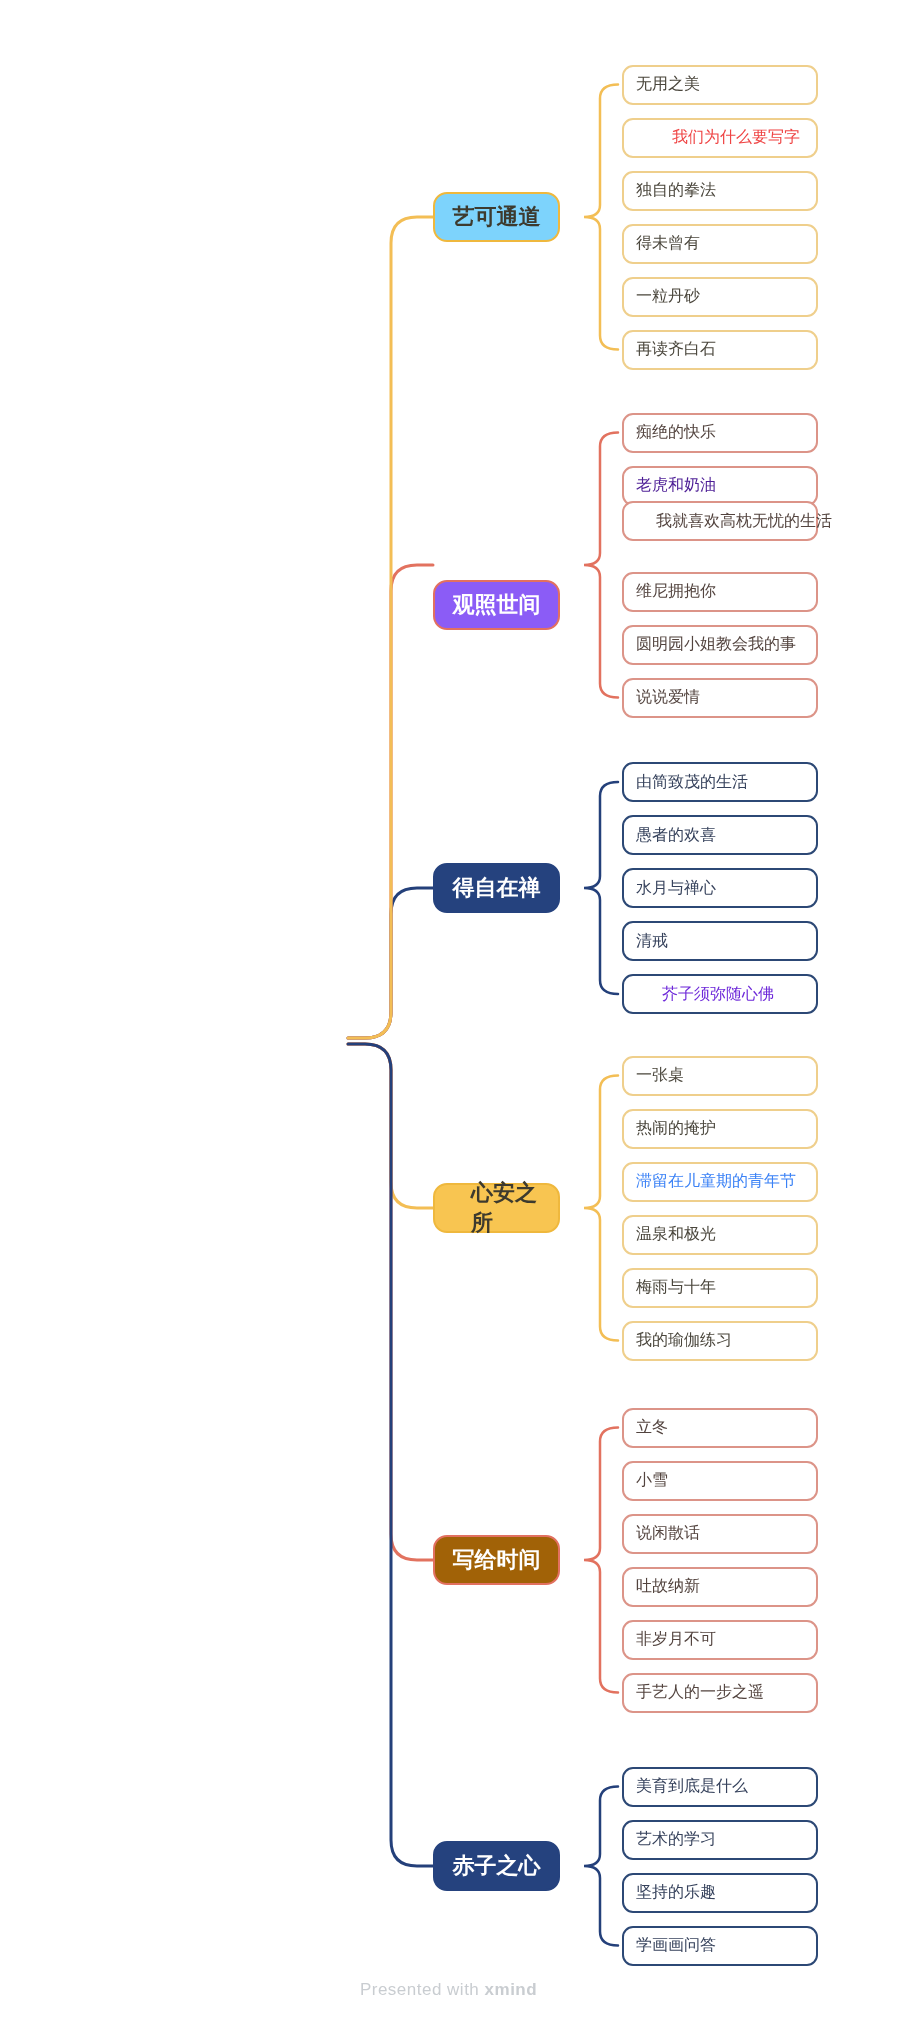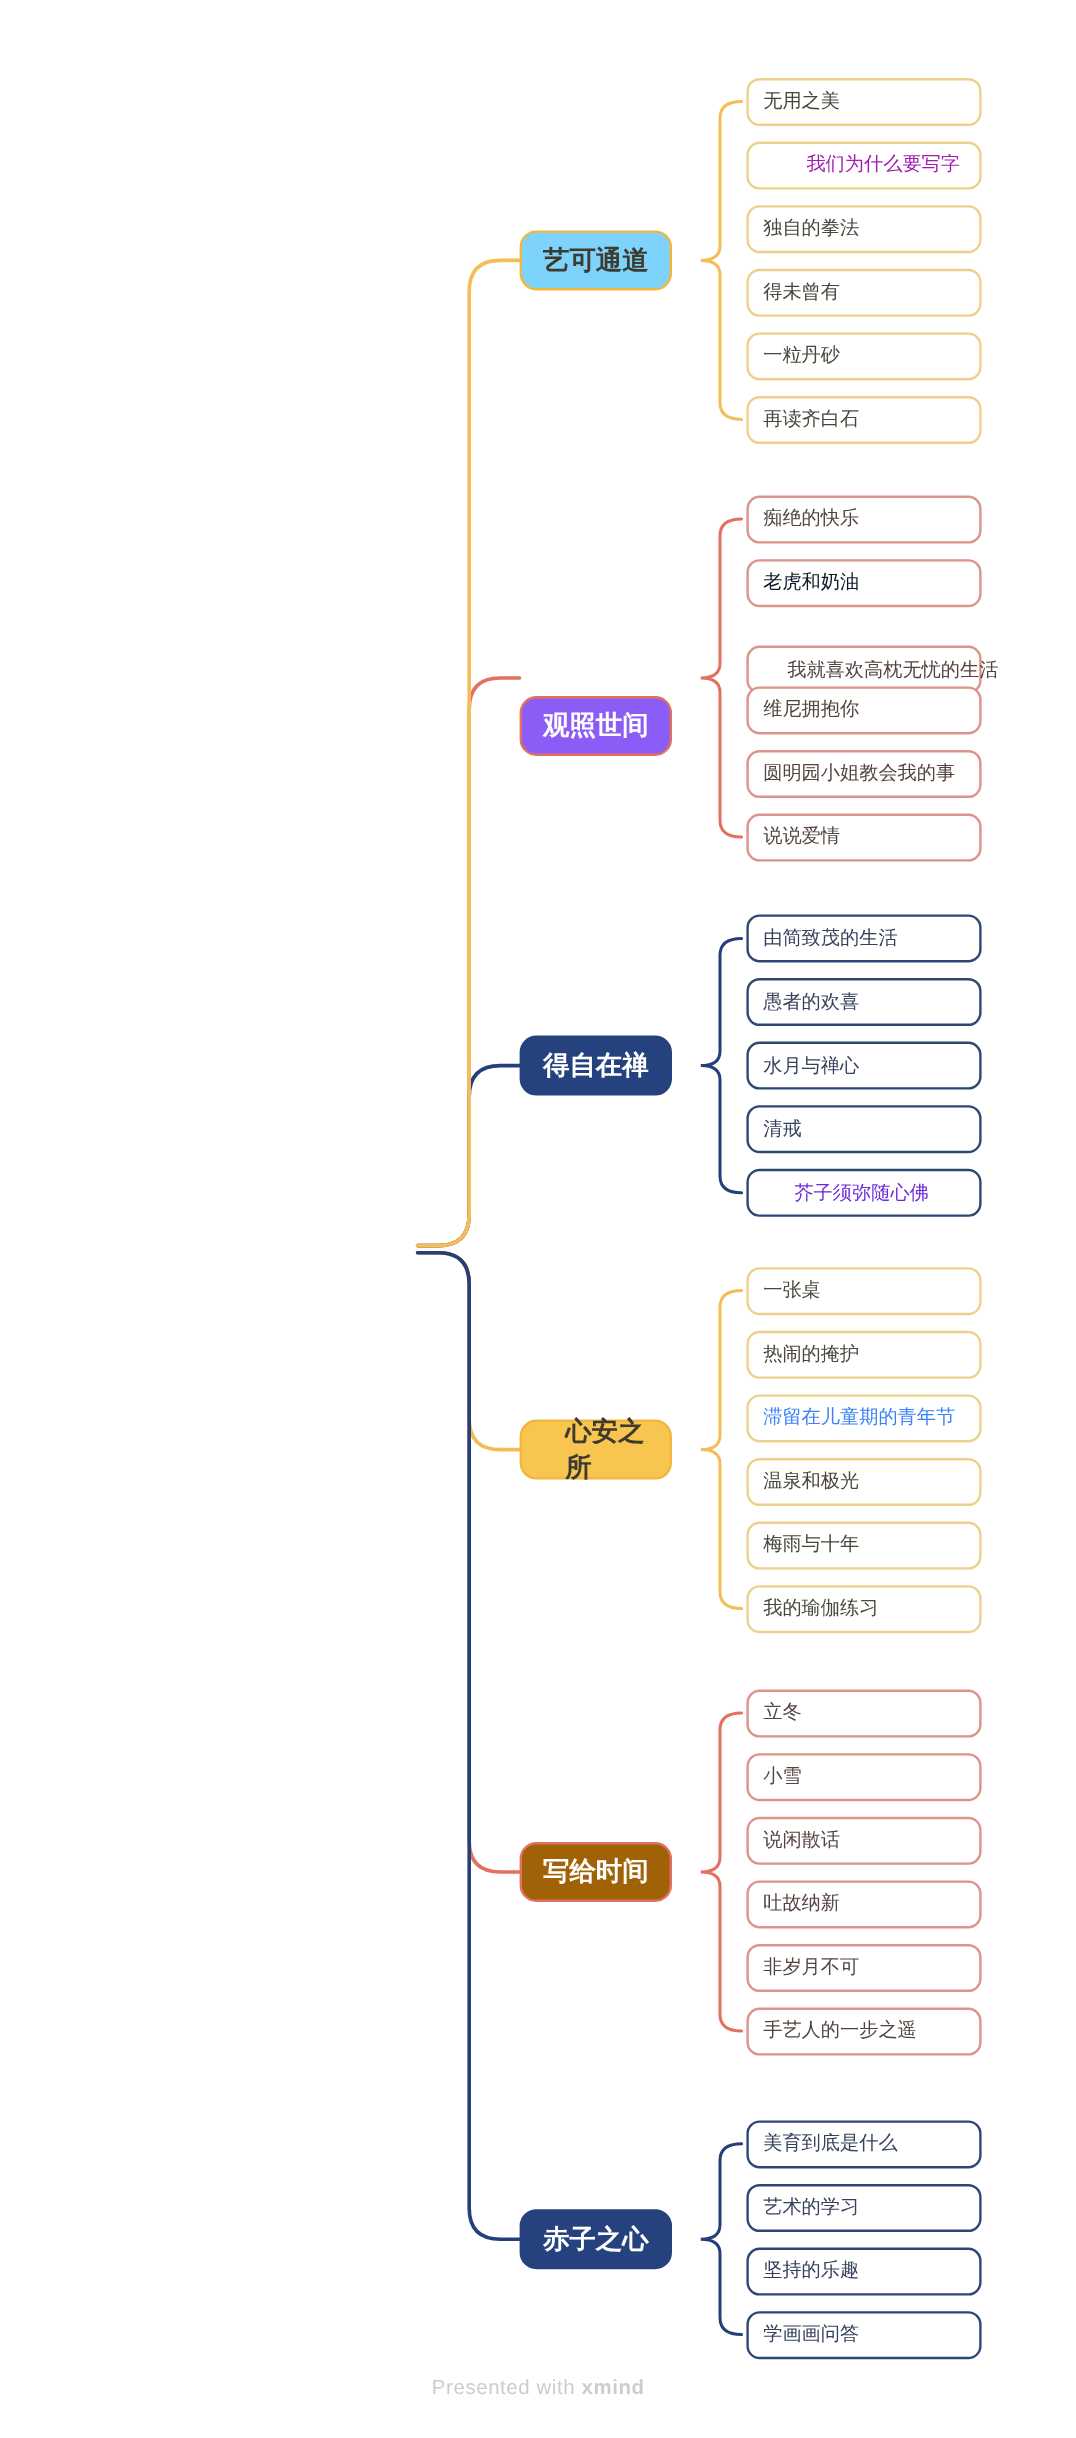--- a/index.html
+++ b/index.html
@@ -63,29 +63,29 @@
       <path d="M 348 1038 H 365 Q 391 1038 391 1012 V 914 Q 391 888 417 888 H 433" fill="none" stroke="#24407A" stroke-width="3" stroke-linecap="round"></path>
       <path d="M 348 1038 H 365 Q 391 1038 391 1012 V 591 Q 391 565 417 565 H 433" fill="none" stroke="#E2725F" stroke-width="3" stroke-linecap="round"></path>
       <path d="M 348 1038 H 365 Q 391 1038 391 1012 V 243 Q 391 217 417 217 H 433" fill="none" stroke="#F3BE55" stroke-width="3" stroke-linecap="round"></path>
       <path d="M 348 1044 H 365 Q 391 1044 391 1070 V 1182 Q 391 1208 417 1208 H 433" fill="none" stroke="#F3BE55" stroke-width="3" stroke-linecap="round"></path>
       <path d="M 348 1044 H 365 Q 391 1044 391 1070 V 1534 Q 391 1560 417 1560 H 433" fill="none" stroke="#E2725F" stroke-width="3" stroke-linecap="round"></path>
       <path d="M 348 1044 H 365 Q 391 1044 391 1070 V 1840 Q 391 1866 417 1866 H 433" fill="none" stroke="#24407A" stroke-width="3" stroke-linecap="round"></path>
     </svg>
   <div id="nodes">
       <div class="topic" style="top: 192px; background: #7dd3fc; border: 2px solid rgb(239, 184, 61); color: rgb(61, 58, 46);">艺可通道</div>
       <div class="child" style="top: 64.5px; border-color: rgb(239, 207, 140); color: rgb(74, 70, 60);">无用之美</div>
-      <div class="child" style="top: 117.5px; border-color: rgb(239, 207, 140); color: #a21caf; padding-left: 48px;">我们为什么要写字</div>
+      <div class="child" style="top: 117.5px; border-color: rgb(239, 207, 140); color: #ef4444; padding-left: 48px;">我们为什么要写字</div>
       <div class="child" style="top: 170.5px; border-color: rgb(239, 207, 140); color: rgb(74, 70, 60);">独自的拳法</div>
       <div class="child" style="top: 223.5px; border-color: rgb(239, 207, 140); color: rgb(74, 70, 60);">得未曾有</div>
       <div class="child" style="top: 276.5px; border-color: rgb(239, 207, 140); color: rgb(74, 70, 60);">一粒丹砂</div>
       <div class="child" style="top: 329.5px; border-color: rgb(239, 207, 140); color: rgb(74, 70, 60);">再读齐白石</div>
       <div class="topic" style="top: 540px; background: #8b5cf6; border: 2px solid rgb(226, 112, 96); color: rgb(255, 255, 255); margin-top: 40px;">观照世间</div>
       <div class="child" style="top: 412.5px; border-color: rgb(220, 148, 136); color: rgb(83, 68, 63);">痴绝的快乐</div>
-      <div class="child" style="top: 465.5px; border-color: rgb(220, 148, 136); color: #0f172a;">老虎和奶油</div>
-      <div class="child" style="top: 538px; border-color: rgb(220, 148, 136); color: rgb(83, 68, 63); padding-left: 32px;">我就喜欢高枕无忧的生活</div>
+      <div class="child" style="top: 465.5px; border-color: rgb(220, 148, 136); color: #4c1d95;">老虎和奶油</div>
+      <div class="child" style="top: 501px; border-color: rgb(220, 148, 136); color: rgb(83, 68, 63); padding-left: 32px;">我就喜欢高枕无忧的生活</div>
       <div class="child" style="top: 571.5px; border-color: rgb(220, 148, 136); color: rgb(83, 68, 63);">维尼拥抱你</div>
       <div class="child" style="top: 624.5px; border-color: rgb(220, 148, 136); color: rgb(83, 68, 63);">圆明园小姐教会我的事</div>
       <div class="child" style="top: 677.5px; border-color: rgb(220, 148, 136); color: rgb(83, 68, 63);">说说爱情</div>
       <div class="topic" style="top: 863px; background: rgb(37, 66, 126); border: 2px solid rgb(37, 66, 126); color: rgb(255, 255, 255);">得自在禅</div>
       <div class="child" style="top: 762px; border-color: rgb(44, 72, 117); color: rgb(54, 66, 92);">由简致茂的生活</div>
       <div class="child" style="top: 815px; border-color: rgb(44, 72, 117); color: rgb(54, 66, 92);">愚者的欢喜</div>
       <div class="child" style="top: 868px; border-color: rgb(44, 72, 117); color: rgb(54, 66, 92);">水月与禅心</div>
       <div class="child" style="top: 921px; border-color: rgb(44, 72, 117); color: rgb(54, 66, 92);">清戒</div>
       <div class="child" style="top: 974px; border-color: rgb(44, 72, 117); color: #6d28d9; padding-left: 38px;">芥子须弥随心佛</div>
       <div class="topic" style="top: 1183px; background: rgb(248, 197, 81); border: 2px solid rgb(239, 184, 61); color: rgb(61, 58, 46); padding-left: 36px;">心安之所</div>

